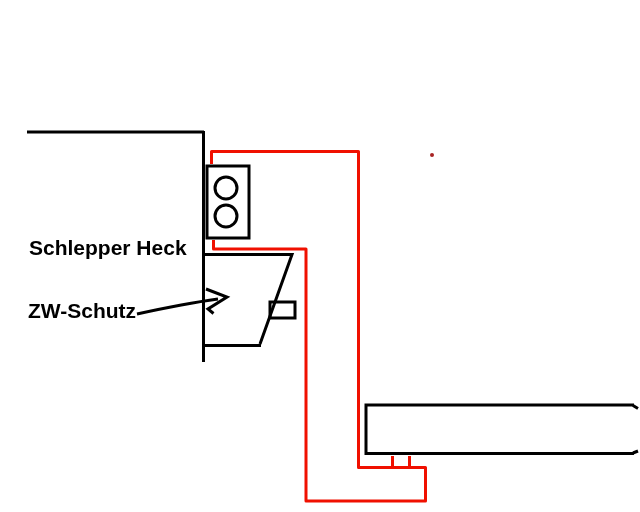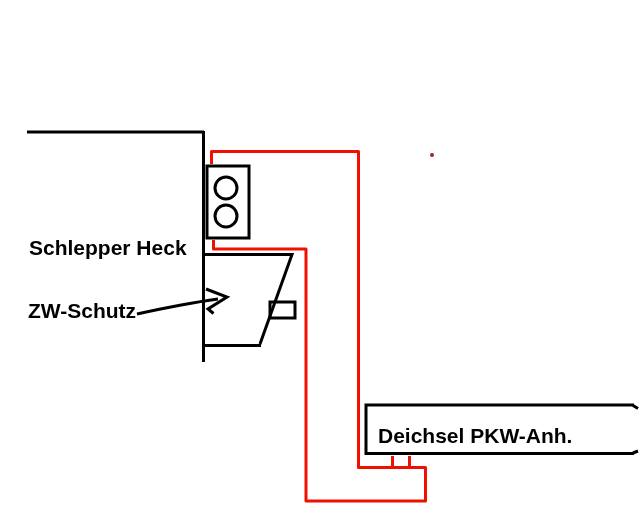--- a/index.html
+++ b/index.html
@@ -76,15 +76,14 @@
       <path d="M392.5,456 V467"></path>
       <path d="M409.5,456 V467"></path>
       <circle class="dotmark" cx="432" cy="155" r="2"></circle>
     </g>
   </svg>
 
   <div class="label label-schlepper">Schlepper Heck</div>
 
   <div class="label label-zw">ZW-Schutz</div>
 
-  <div class="label label-deichsel">Deichsel PKW-Anh.</div>
 
 </div>
 
 </body></html>

